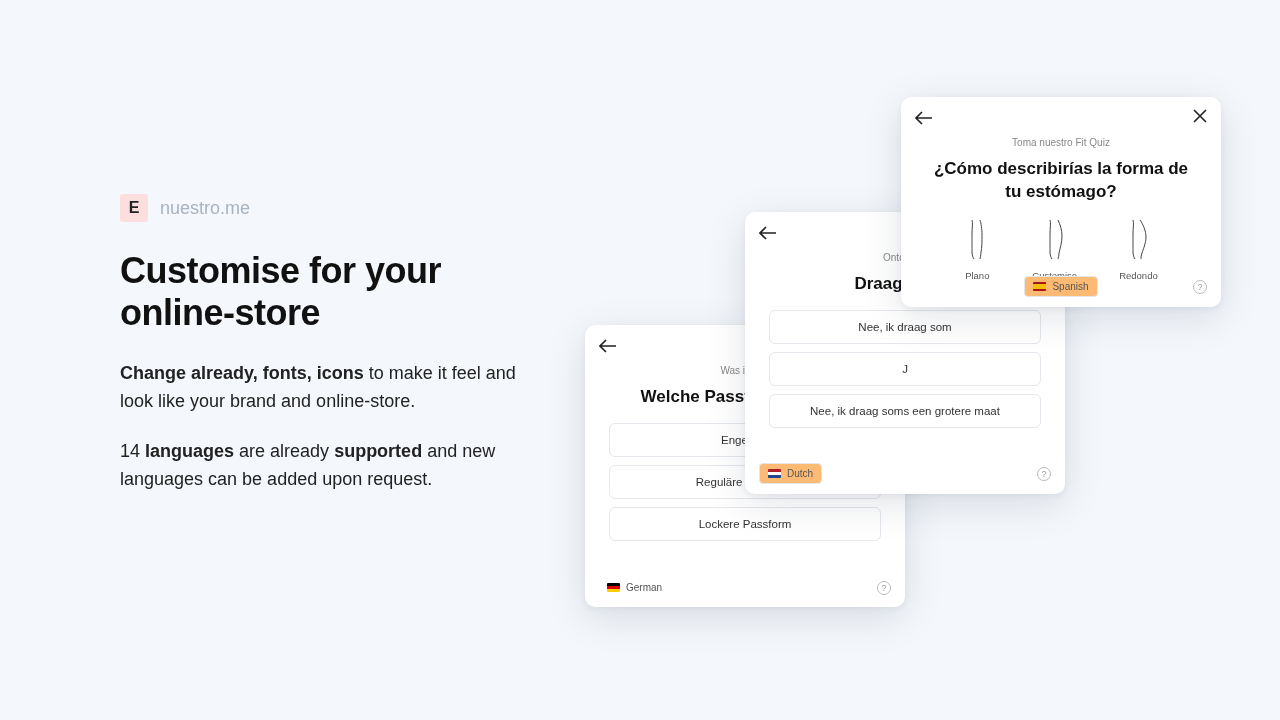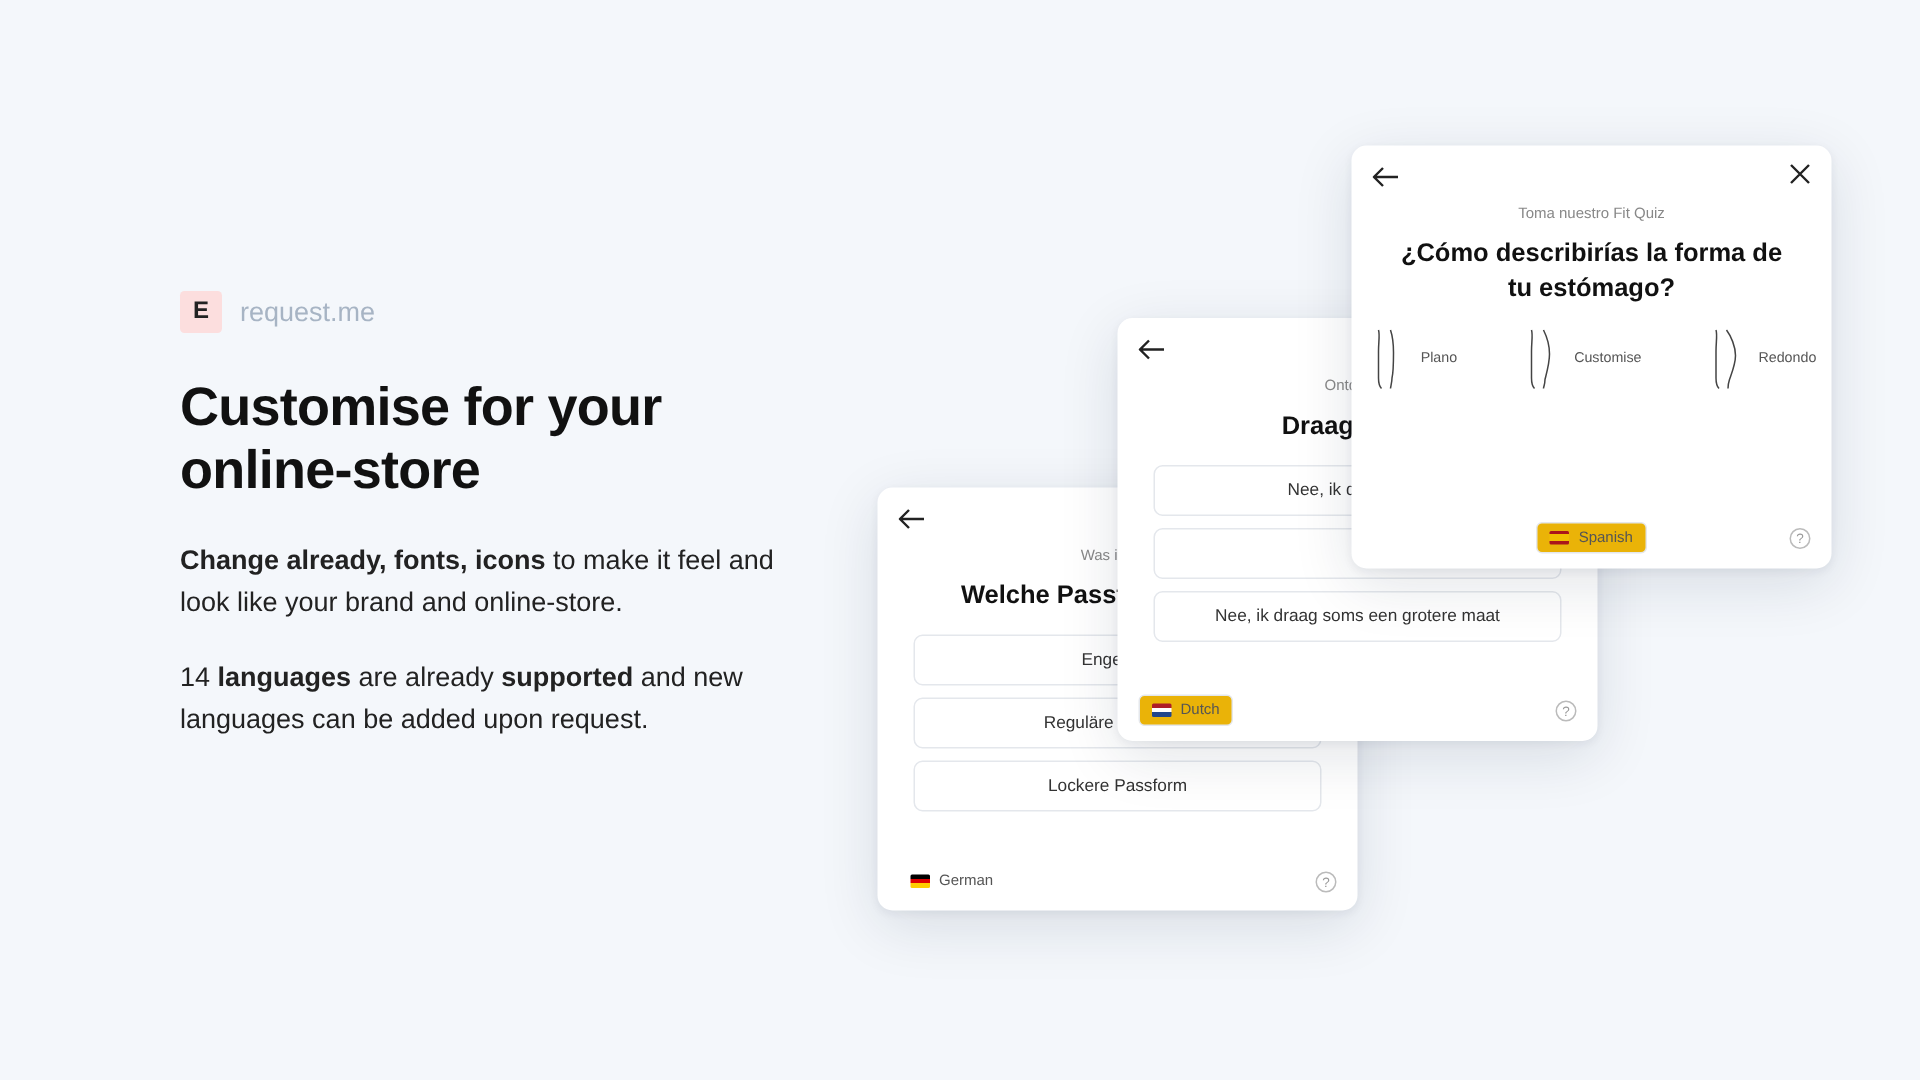--- a/index.html
+++ b/index.html
@@ -82,21 +82,21 @@
     top: 212px;
     width: 320px;
     height: 282px;
     z-index: 2;
   }
   
   .card-es {
     left: 901px;
     top: 97px;
     width: 320px;
-    height: 282px;
+    height: 210px;
     z-index: 3;
   }
 
   .card-header {
     position: relative;
     height: 36px;
   }
   .back-arrow {
     position: absolute;
     left: 14px;
@@ -146,20 +146,21 @@
   }
 
   .shape-row {
     display: flex;
     justify-content: center;
     gap: 42px;
     margin: 6px 0 2px;
   }
   .shape-item {
     display: flex;
+    flex-direction: column;
     align-items: center;
     gap: 10px;
     cursor: pointer;
   }
   .shape-icon {
     width: 26px;
     height: 42px;
   }
   .shape-label { font-size: 9.5px; color: #555; }
 
@@ -175,21 +176,21 @@
     display: inline-flex;
     align-items: center;
     gap: 6px;
     font-size: 10px;
     color: #555;
     padding: 4px 8px;
     border-radius: 4px;
   }
   .lang-badge.boxed {
     border: 1px solid #e4e7ec;
-    background: #eab308;
+    background: #fdba74;
   }
   .card-es .lang-badge { margin: 0 auto; }
   .card-es .card-footer { justify-content: center; }
   .card-es .help-icon { position: absolute; right: 14px; }
 
   .flag {
     width: 13px;
     height: 9px;
     display: inline-block;
     border-radius: 1px;
@@ -213,21 +214,21 @@
   }
 
   .body-svg path { stroke: #444; stroke-width: 1; fill: none; }
 </style>
 </head>
 <body>
 
 <div class="left-col">
   <div class="brand">
     <div class="brand-logo">E</div>
-    <div class="brand-name">request.me</div>
+    <div class="brand-name">nuestro.me</div>
   </div>
   <h1 class="headline">Customise for your online-store</h1>
   <p class="para">
     <b>Change already, fonts, icons</b><span> to make it feel and look like your brand and online-store.</span>
   </p>
   <p class="para">
     <span>14 </span><b>languages</b><span> are already </span><b>supported</b><span> and new languages can be added upon request.</span>
   </p>
 </div>
 

